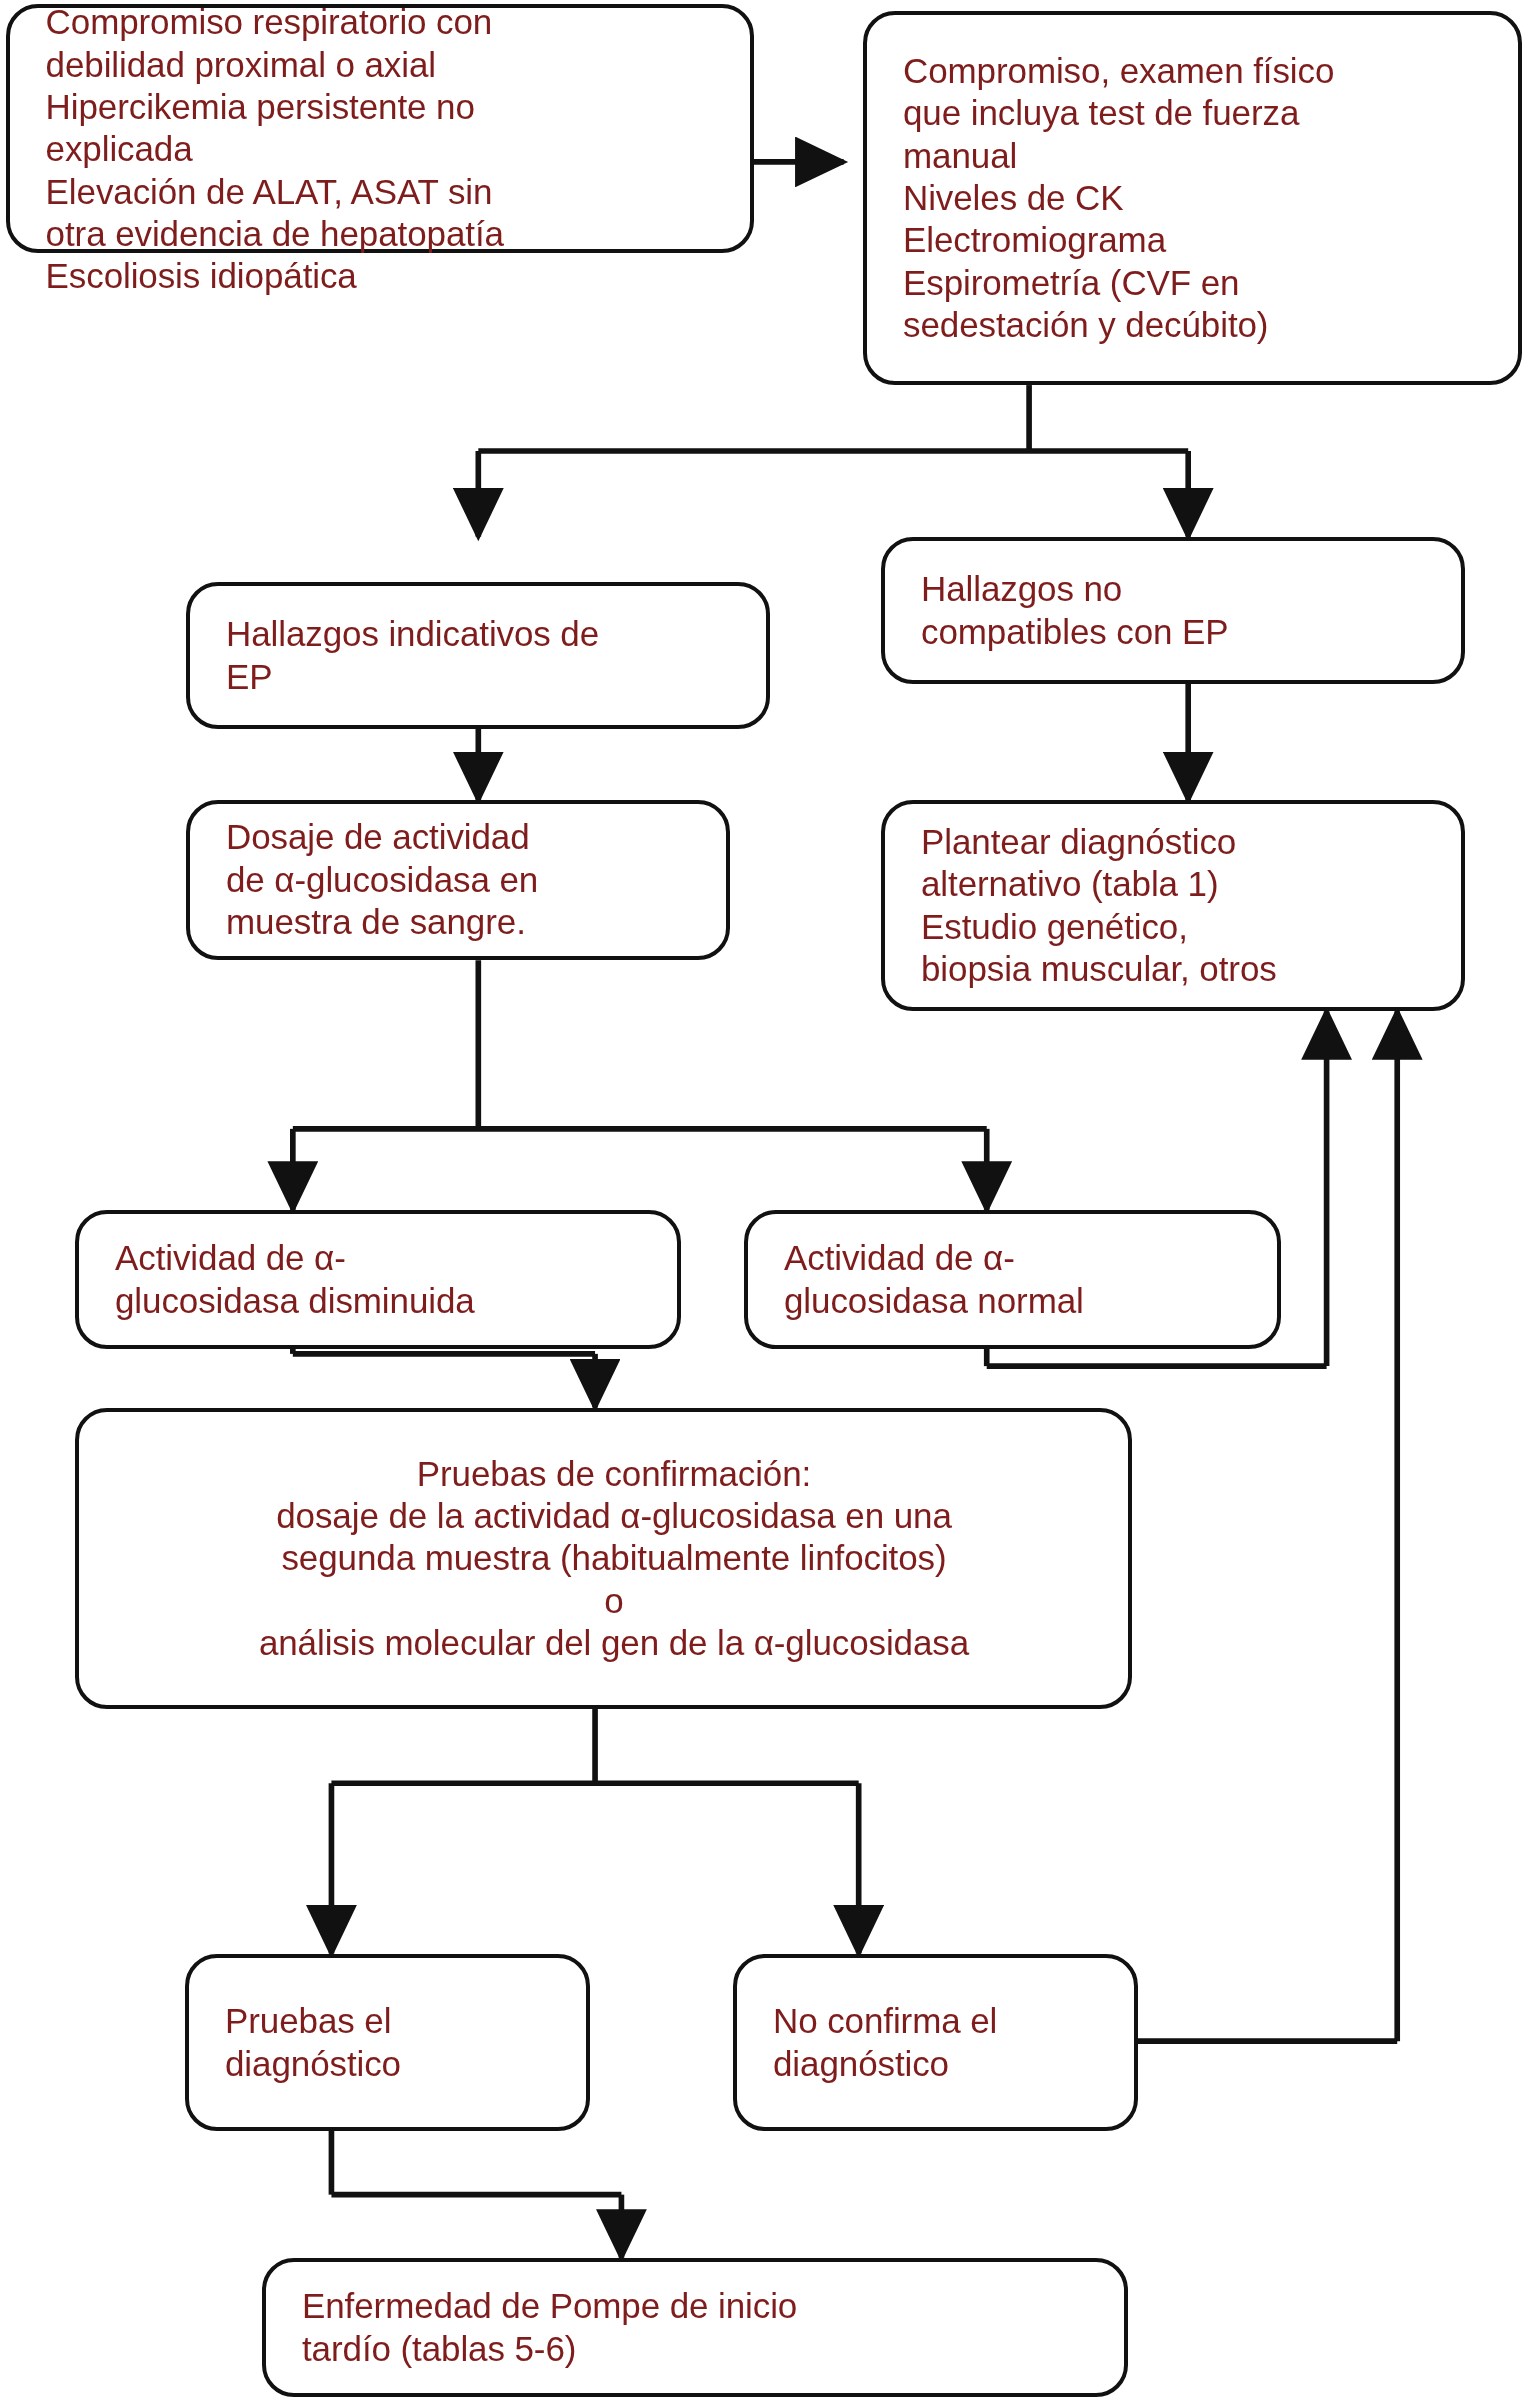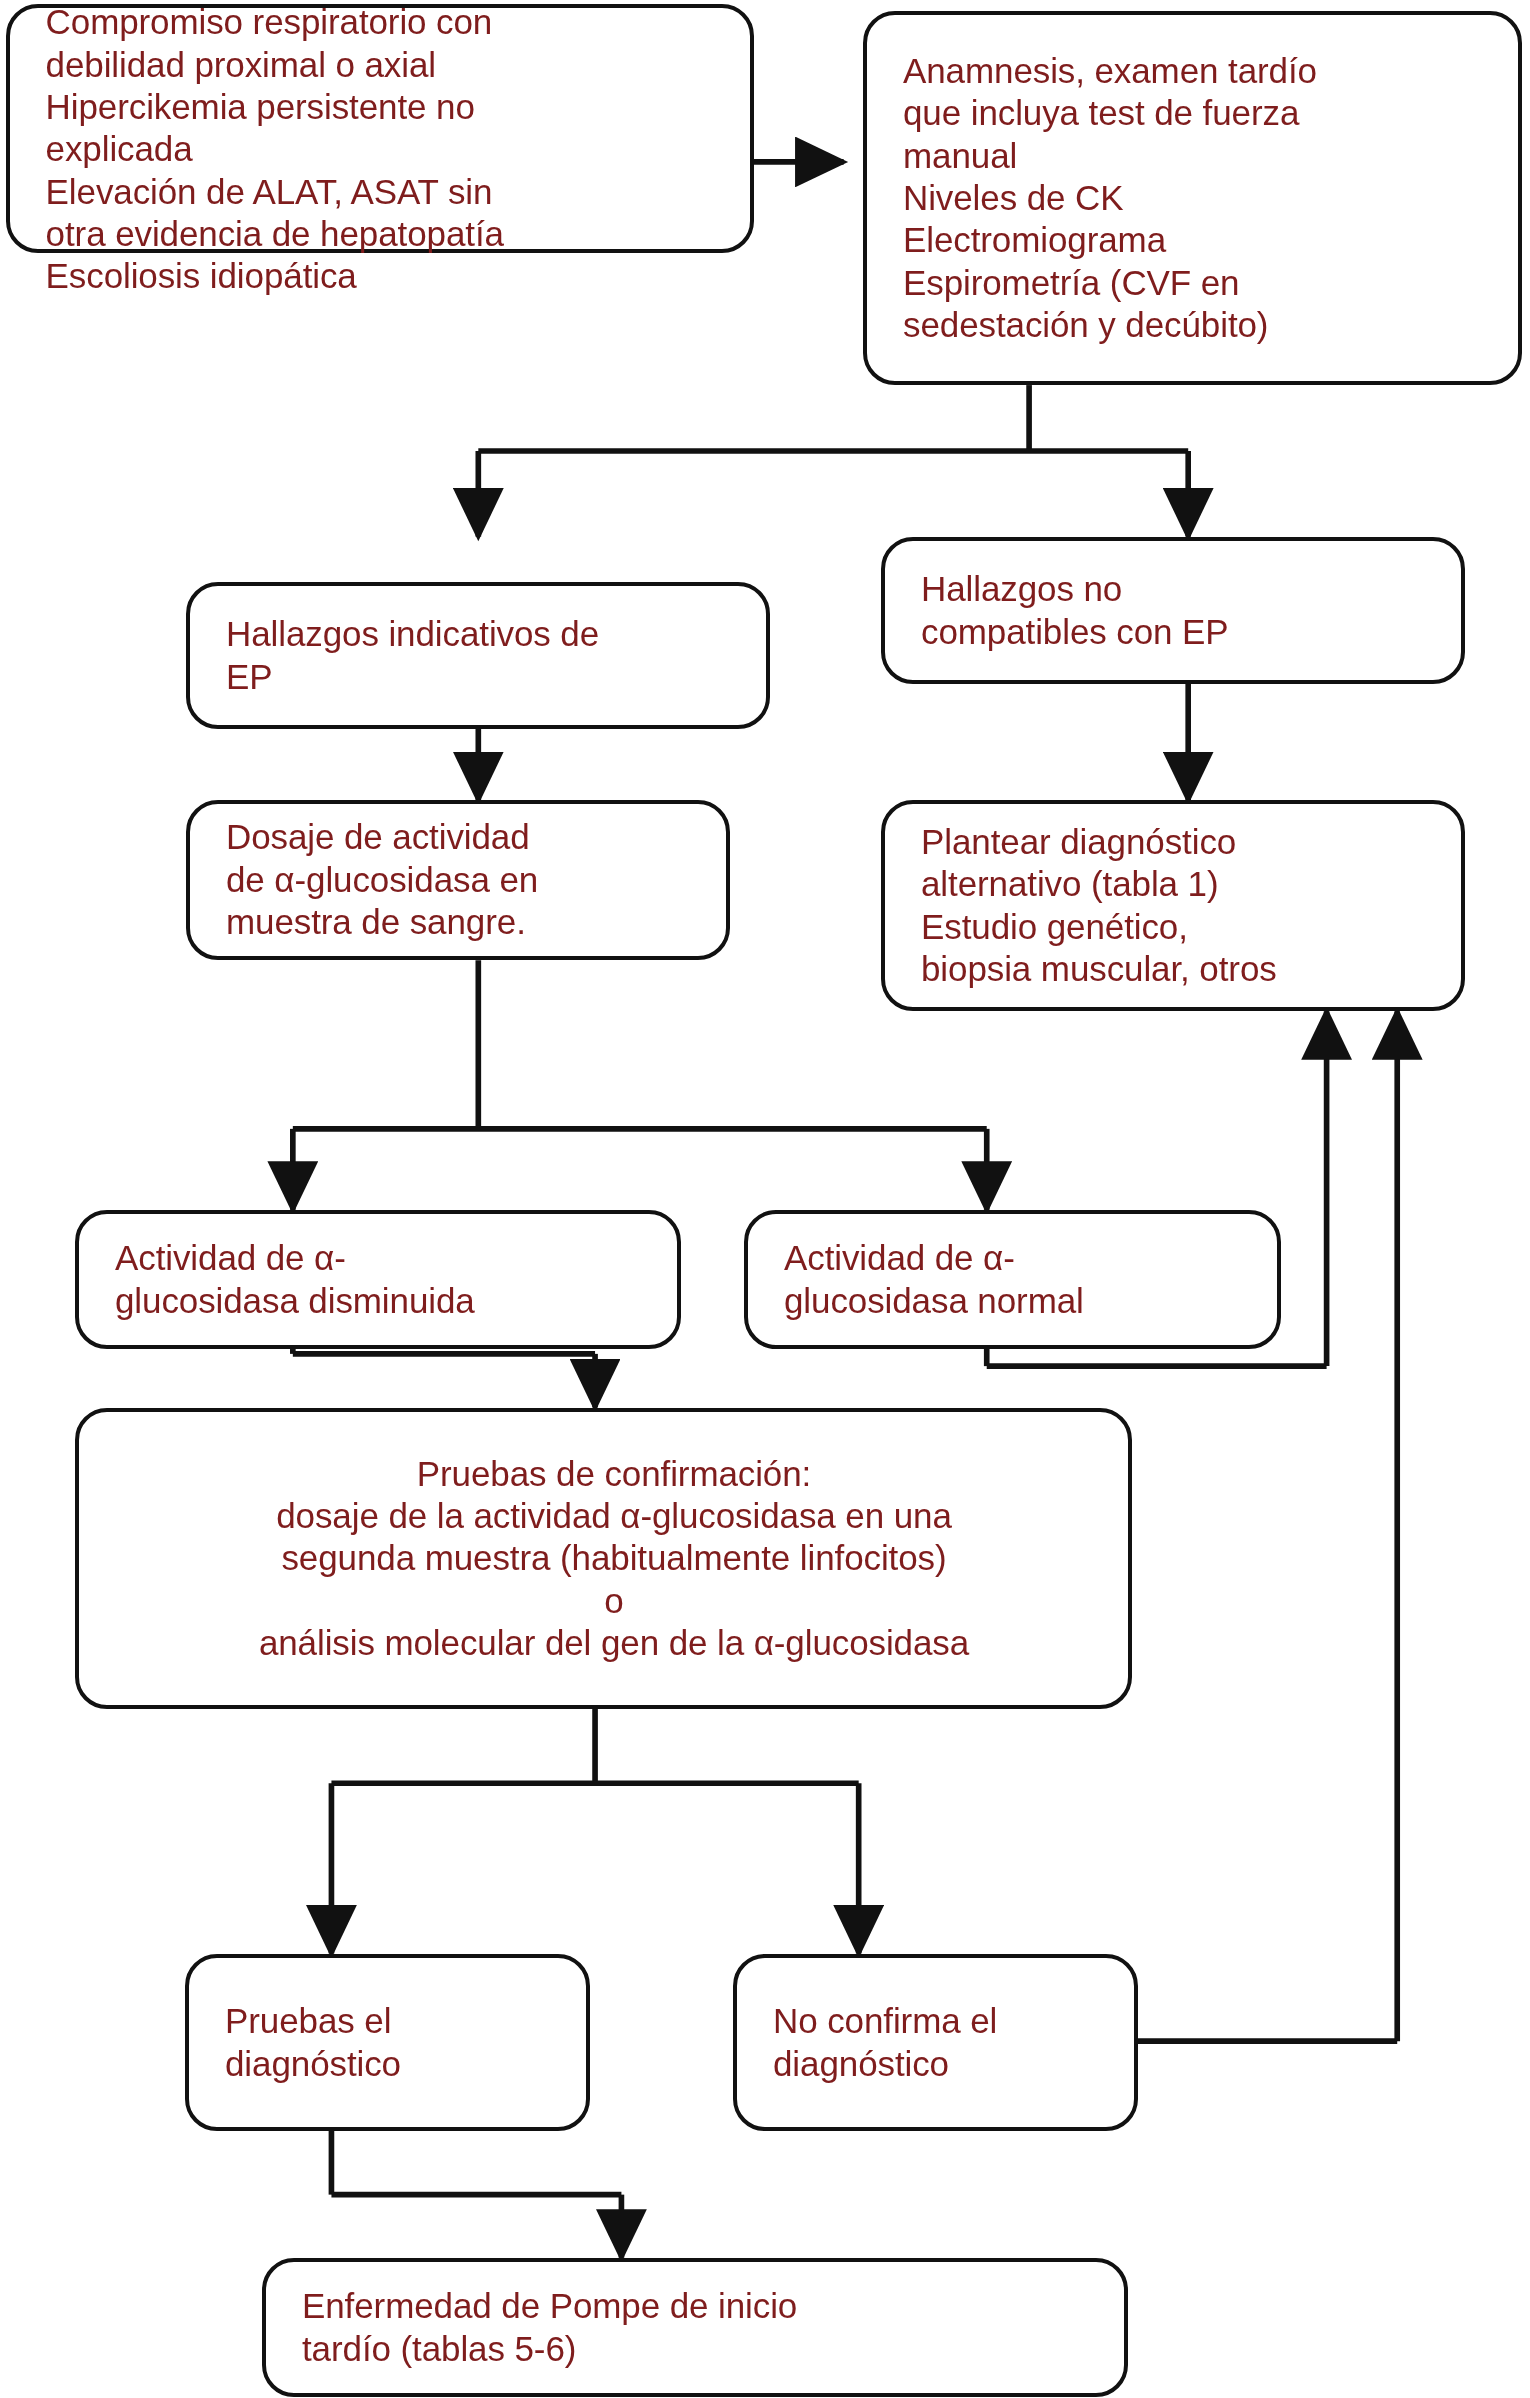--- a/index.html
+++ b/index.html
@@ -101,21 +101,21 @@
 Compromiso respiratorio con
 debilidad proximal o axial
 Hipercikemia persistente no
 explicada
 Elevación de ALAT, ASAT sin
 otra evidencia de hepatopatía
 Escoliosis idiopática</span>
   </div>
 
   <div class="node left-align" style="left:863px; top:11.3px; width:659px; height:374px;">
-    <span class="txt">Anamnesis, examen tardío
+    <span class="txt">Compromiso, examen físico
 que incluya test de fuerza
 manual
 Niveles de CK
 Electromiograma
 Espirometría (CVF en
 sedestación y decúbito)</span>
   </div>
 
   <div class="node left-align" style="left:186px; top:537px; width:584px; height:147px;margin-top:45px;">
     <span class="txt">Hallazgos indicativos de

